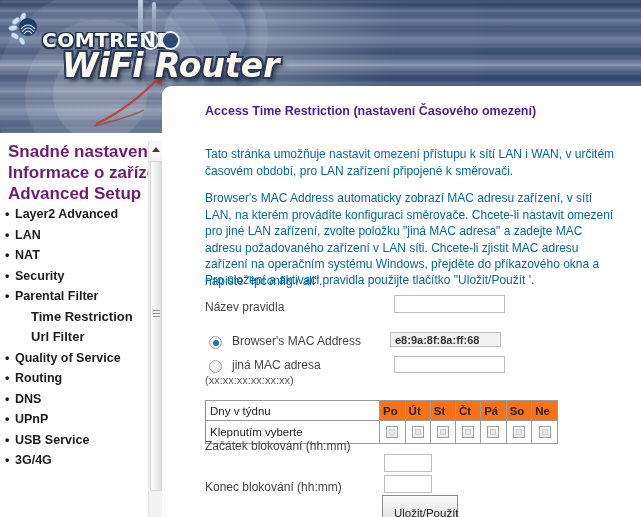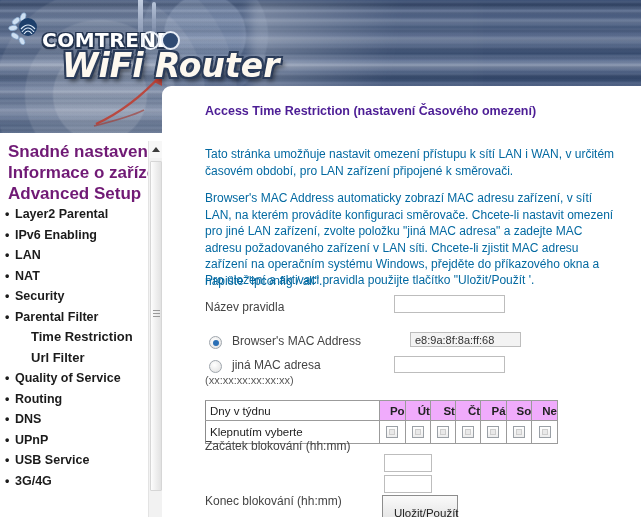--- a/index.html
+++ b/index.html
@@ -291,24 +291,24 @@
   }
   #days-table .rowlabel {
     text-align: left;
     padding-left: 4px;
     font-weight: normal;
     border-left: none;
     width: 192px;
     margin-left: 11px;
   }
   #days-table thead th.dayhdr {
-    background: #f0abfc;
+    background: #f97316;
     font-weight: bold;
     width: 23px;
-    text-align: right;
+    text-align: left;
     padding-left: 3px;
   }
   #days-table td.daycell {
     background: #ffffff;
     text-align: center;
     height: 22px;
   }
   .chk {
     display: inline-block;
     width: 12px; height: 12px;
@@ -377,22 +377,21 @@
   <div id="logo-dot1"></div>
   <div id="logo-dot2"></div>
   <div id="banner-title">WiFi Router</div>
 </div>
 
 <div id="sidebar">
   <div class="nav-top">Snadné nastavení</div>
   <div class="nav-top">Informace o zařízení</div>
   <div class="nav-top">Advanced Setup</div>
 
-  <div class="nav-bullet">Layer2 Parental</div>
-  <div class="nav-bullet">IPv6 Enabling</div>
+  <div class="nav-bullet">Layer2 Advanced</div>
   <div class="nav-bullet">LAN</div>
   <div class="nav-bullet">NAT</div>
   <div class="nav-bullet">Security</div>
   <div class="nav-bullet">Parental Filter</div>
 
   <div class="nav-sub">Time Restriction</div>
   <div class="nav-sub">Url Filter</div>
 
   <div class="nav-bullet">Quality of Service</div>
   <div class="nav-bullet">Routing</div>
@@ -418,21 +417,21 @@
 
   <div id="para1" class="para">Tato stránka umožňuje nastavit omezení přístupu k sítí LAN i WAN, v určitém časovém období, pro LAN zařízení připojené k směrovači.</div>
   <div id="para2" class="para">Browser's MAC Address automaticky zobrazí MAC adresu zařízení, v sítí LAN, na kterém provádíte konfiguraci směrovače. Chcete-li nastavit omezení pro jiné LAN zařízení, zvolte položku "jiná MAC adresa" a zadejte MAC adresu požadovaného zařízení v LAN síti. Chcete-li zjistit MAC adresu zařízení na operačním systému Windows, přejděte do příkazového okna a napište "ipconfig / all".</div>
   <div id="para3" class="para">Pro uložení a aktivaci pravidla použijte tlačítko "Uložit/Použít '.</div>
 
   <div class="frm-label" style="left:43px; top:214px;">Název pravidla</div>
   <input class="txtbox" style="left: 232px; top: 209px; width: 111px; height: 18px;" value="">
 
   <div class="radio checked" style="left:47px; top:250px;"></div>
   <div class="frm-label" style="left:70px; top:248px;">Browser's MAC Address</div>
-  <input class="txtbox readonly" style="left: 248px; top: 246px; width: 111px; height: 15px;" readonly="" value="e8:9a:8f:8a:ff:68">
+  <input class="txtbox readonly" style="left: 228px; top: 246px; width: 111px; height: 15px; font-weight: bold;" readonly="" value="e8:9a:8f:8a:ff:68">
 
   <div class="radio" style="left:47px; top:274px;"></div>
   <div class="frm-label" style="left:70px; top:272px;">jiná MAC adresa</div>
   <div class="frm-label" style="left:43px; top:288px; font-size:11px; color:#5a5a5a;">(xx:xx:xx:xx:xx:xx)</div>
   <input class="txtbox" style="left: 232px; top: 270px; width: 111px; height: 17px;" value="">
 
   <table id="days-table">
     <thead>
       <tr>
         <th class="rowlabel">Dny v týdnu</th>
@@ -455,17 +454,17 @@
         <td class="daycell"><span class="chk"><i></i></span></td>
         <td class="daycell"><span class="chk"><i></i></span></td>
         <td class="daycell"><span class="chk"><i></i></span></td>
       </tr>
     </tbody>
   </table>
 
   <div class="frm-label" style="left:43px; top:353px;">Začátek blokování (hh:mm)</div>
   <input class="txtbox" style="left: 222px; top: 368px; width: 48px; height: 18px;" value="">
 
-  <div class="frm-label" style="left:43px; top:408px;">Konec blokování (hh:mm)</div>
+  <div class="frm-label" style="left:43px; top:394px;">Konec blokování (hh:mm)</div>
   <input class="txtbox" style="left: 222px; top: 389px; width: 48px; height: 18px;" value="">
 </div>
 
 <button id="save-btn">Uložit/Použít</button>
 
 </body></html>

